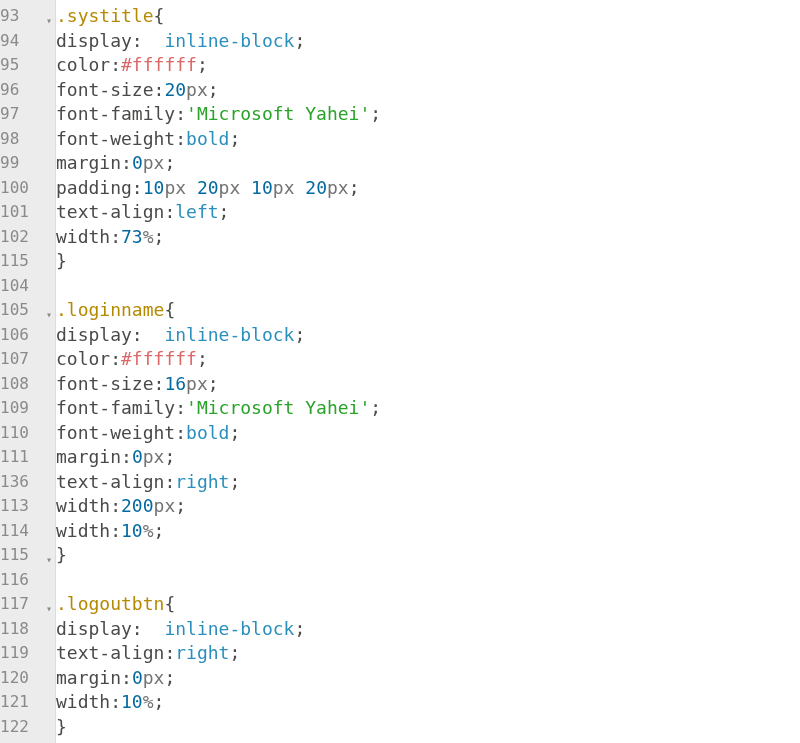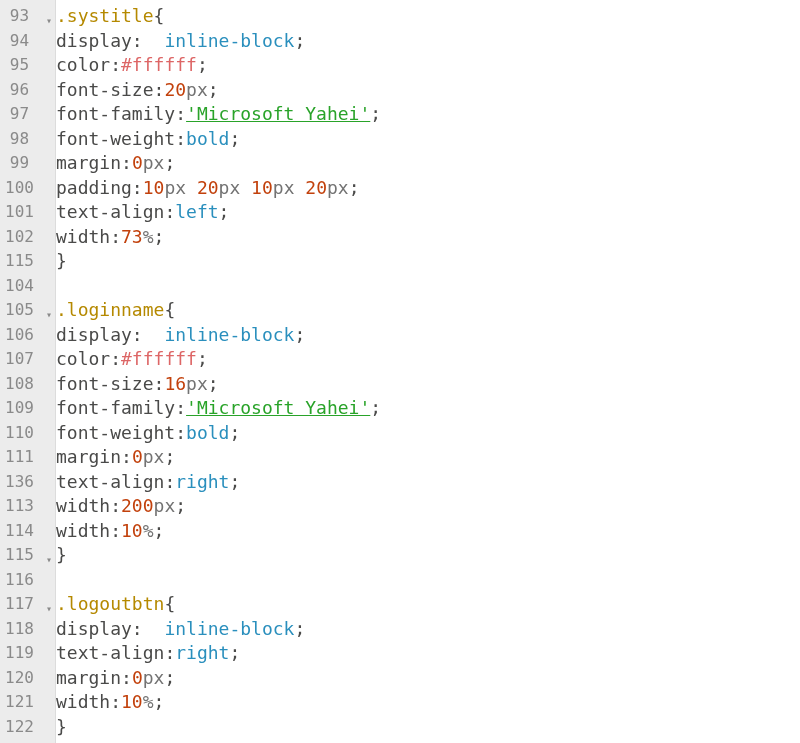--- a/index.html
+++ b/index.html
@@ -12,21 +12,21 @@
     overflow: hidden;
   }
   .editor {
     display: flex;
     width: 100%;
     height: 100%;
   }
   .gutter {
     background: #ececec;
     color: #8a8a8a;
-    text-align: center;
+    text-align: left;
     padding: 4px 2px 0 0;
     user-select: none;
     flex: 0 0 56px;
     border-right: 1px solid #dcdcdc;
   }
   .gutter-line {
     height: 24.5px;
     line-height: 24.5px;
     position: relative;
     padding-right: 14px;
@@ -47,24 +47,24 @@
   }
   .code-line {
     height: 24.5px;
     line-height: 24.5px;
   }
   .tok-selector { color: #b58900; }
   .tok-brace    { color: #4a4a49; }
   .tok-prop     { color: #4a4a49; }
   .tok-punct    { color: #4a4a49; }
   .tok-value    { color: #2a8fbd; }
-  .tok-number   { color: #c2410c; }
+  .tok-number   { color: #0369a1; }
   .tok-unit     { color: #737373; }
   .tok-hex      { color: #d66; }
-  .tok-string   { color: #29a329; text-decoration: underline; }
+  .tok-string   { color: #29a329; }
   .tok-semi     { color: #4a4a49; }
 </style>
 </head>
 <body>
 
 <div class="editor">
   <div class="gutter" id="gutter">
       <div class="gutter-line"><span>93</span><span class="fold">▾</span></div>
       <div class="gutter-line"><span>94</span></div>
       <div class="gutter-line"><span>95</span></div>

